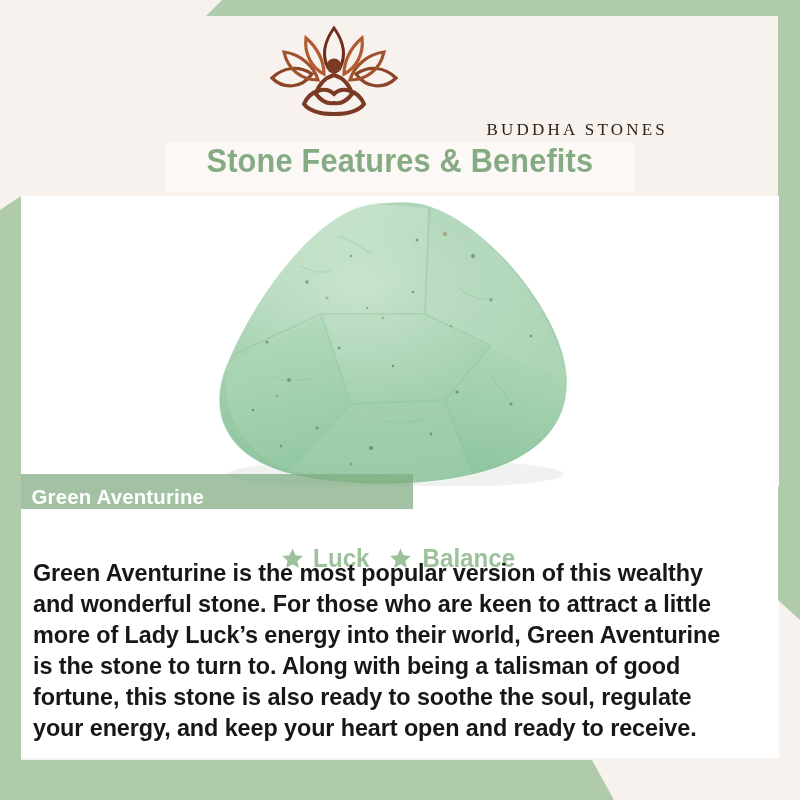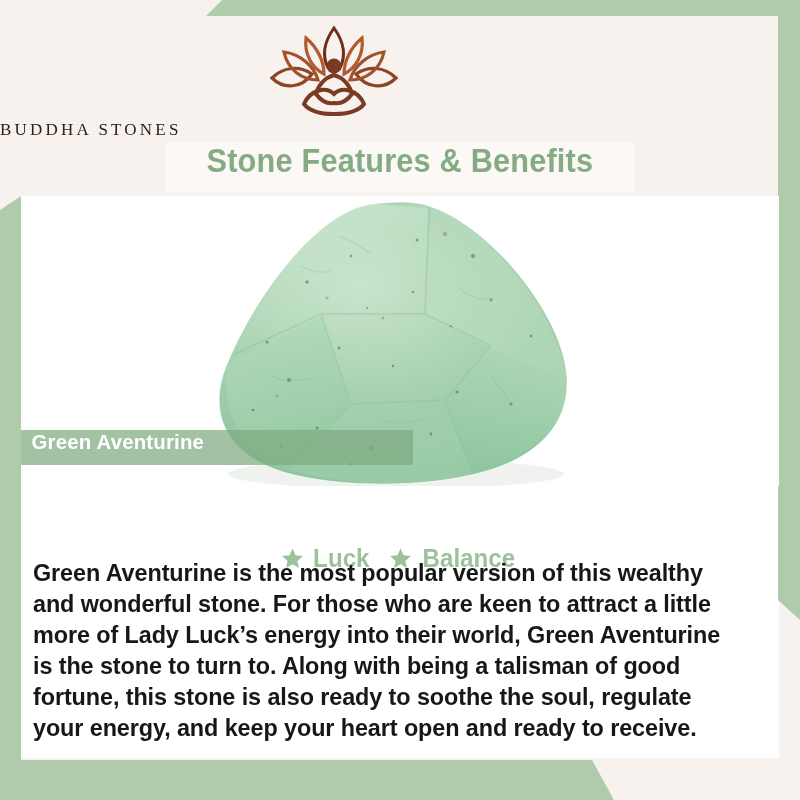--- a/index.html
+++ b/index.html
@@ -67,21 +67,21 @@
     background: #ffffff;
     z-index: 1;
   }
 
   
   .logo {
     position: absolute;
     top: 22px; left: 0;
     width: 668px;
     z-index: 4;
-    text-align: left;
+    text-align: right;
   }
   .logo-mark {
     display: block;
     margin: 0 auto;
   }
   .logo-text {
     display: block;
     margin-top: 4px;
     font-family: "Liberation Serif", serif;
     font-size: 17px;
@@ -122,26 +122,26 @@
   }
   .stone-wrap {
     position: absolute;
     left: 0; top: 0;
     width: 758px; height: 290px;
   }
 
   
   .label-band {
     position: absolute;
-    left: 21px; top: 430px;
+    left: 21px; top: 474px;
     width: 392px; height: 35px;
     background: rgba(126,170,128,0.72);
     z-index: 6;
     display: flex;
-    align-items: flex-start;
+    align-items: flex-end;
   }
   .label-text {
     color: #ffffff;
     font-size: 21px;
     font-weight: bold;
     letter-spacing: 0.2px;
     padding-left: 8px;
     transform: scaleX(0.97);
   }
 

